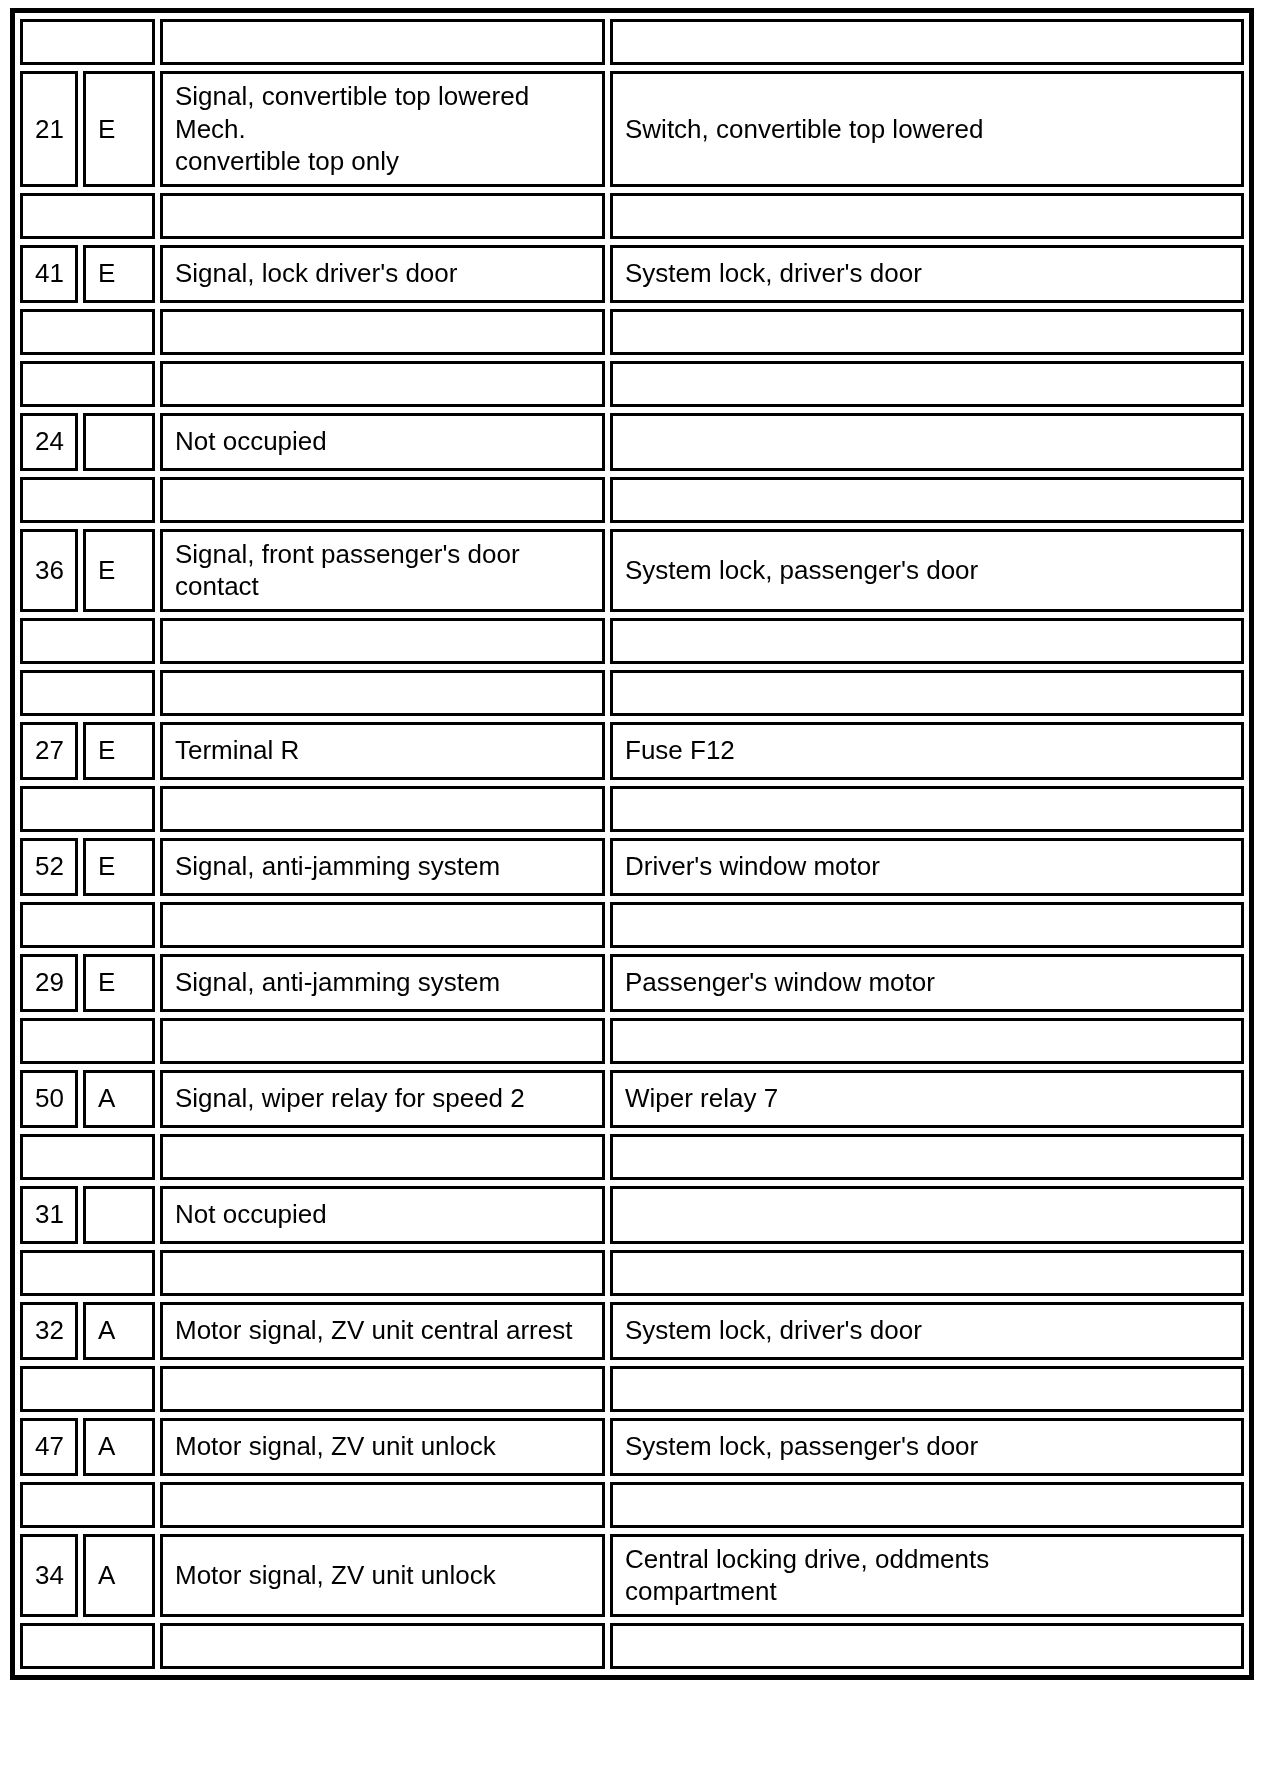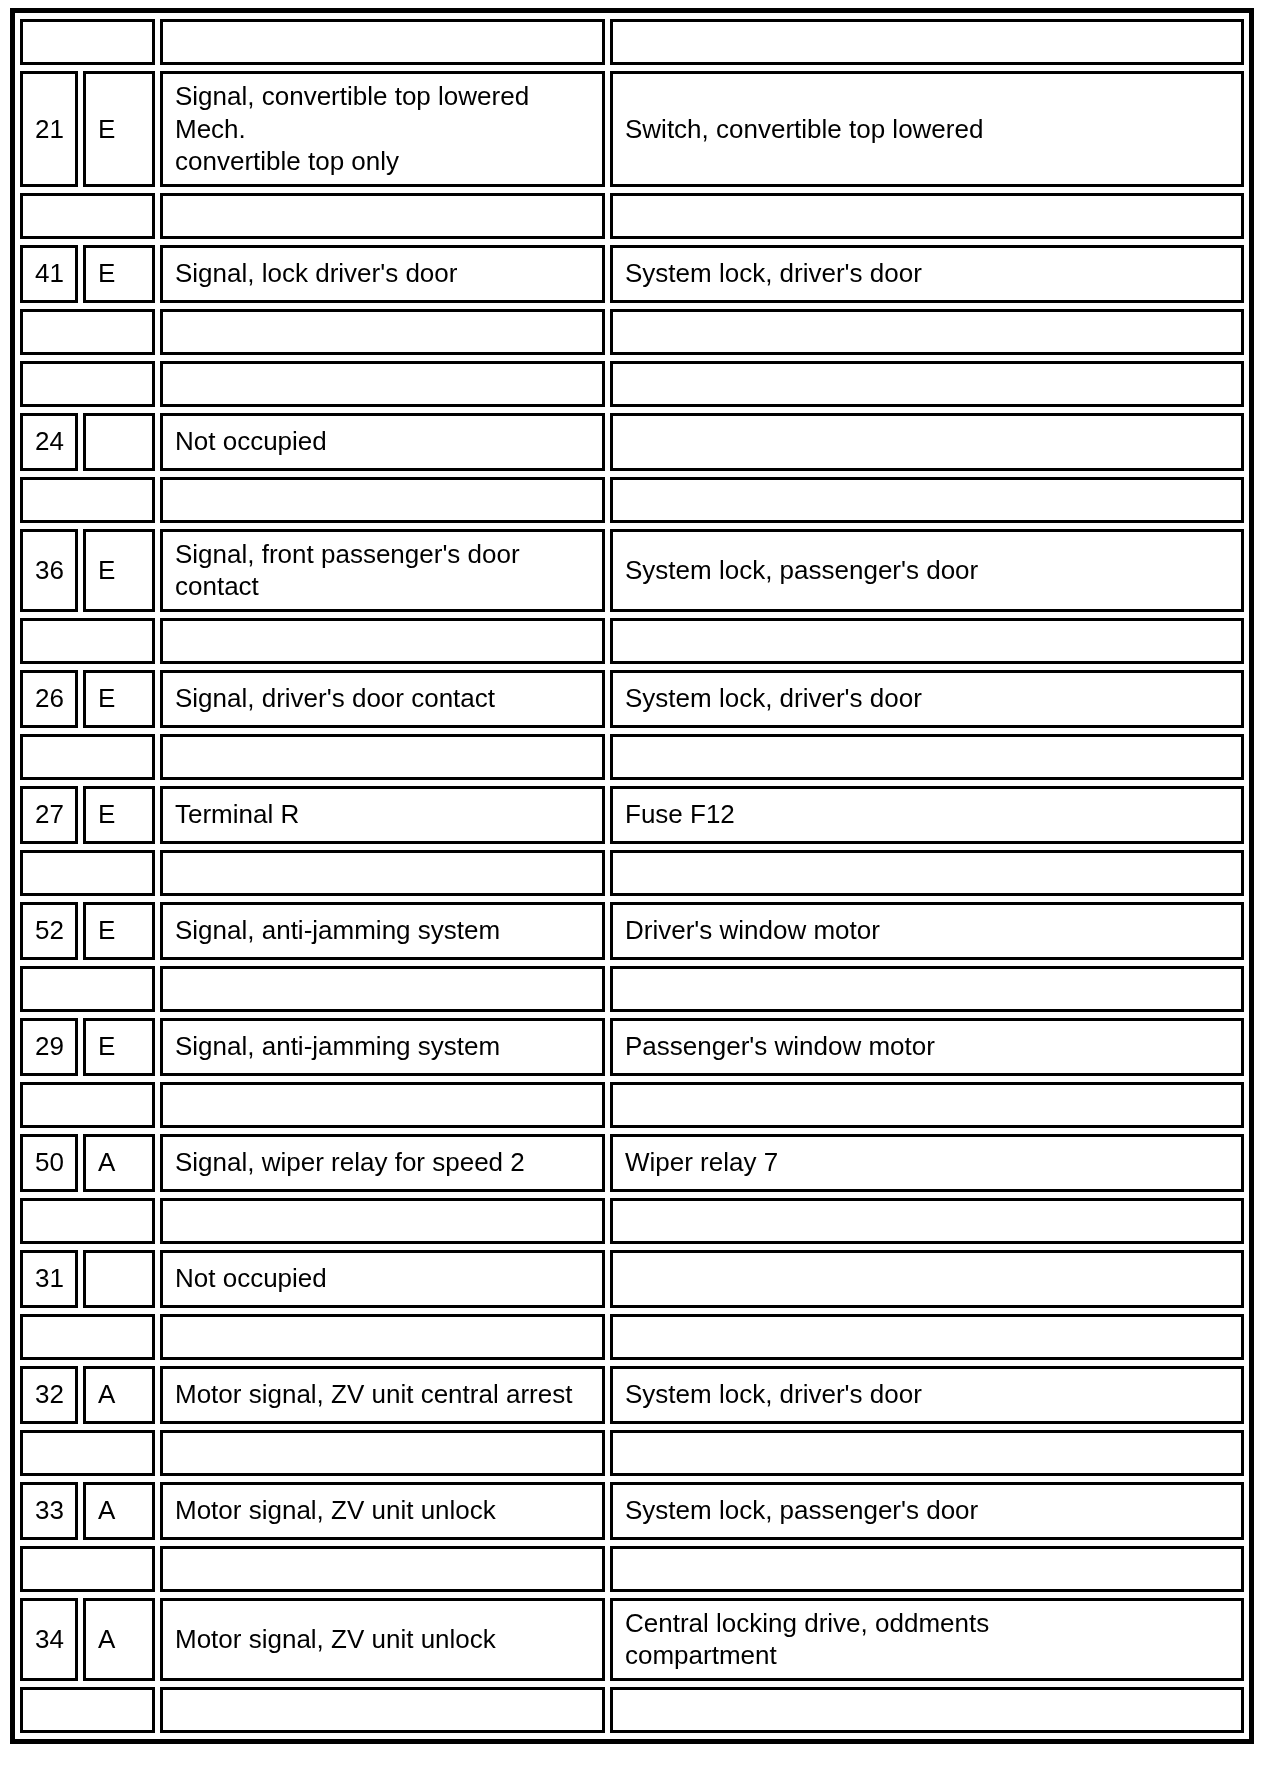--- a/index.html
+++ b/index.html
@@ -101,26 +101,20 @@
           <td class="c-pin">36</td>
           <td class="c-dir">E</td>
           <td class="c-sig">Signal, front passenger's door contact</td>
           <td class="c-comp">System lock, passenger's door</td>
         </tr>
         <tr class="r-spacer">
           <td colspan="2"></td>
           <td></td>
           <td></td>
         </tr>
-        <tr class="r-data">
-          <td class="c-pin">26</td>
-          <td class="c-dir">E</td>
-          <td class="c-sig">Signal, driver's door contact</td>
-          <td class="c-comp">System lock, driver's door</td>
-        </tr>
         <tr class="r-spacer">
           <td colspan="2"></td>
           <td></td>
           <td></td>
         </tr>
         <tr class="r-data">
           <td class="c-pin">27</td>
           <td class="c-dir">E</td>
           <td class="c-sig">Terminal R</td>
           <td class="c-comp">Fuse F12</td>
@@ -179,21 +173,21 @@
           <td class="c-dir">A</td>
           <td class="c-sig">Motor signal, ZV unit central arrest</td>
           <td class="c-comp">System lock, driver's door</td>
         </tr>
         <tr class="r-spacer">
           <td colspan="2"></td>
           <td></td>
           <td></td>
         </tr>
         <tr class="r-data">
-          <td class="c-pin">33</td>
+          <td class="c-pin">47</td>
           <td class="c-dir">A</td>
           <td class="c-sig">Motor signal, ZV unit unlock</td>
           <td class="c-comp">System lock, passenger's door</td>
         </tr>
         <tr class="r-spacer">
           <td colspan="2"></td>
           <td></td>
           <td></td>
         </tr>
         <tr class="r-data">

